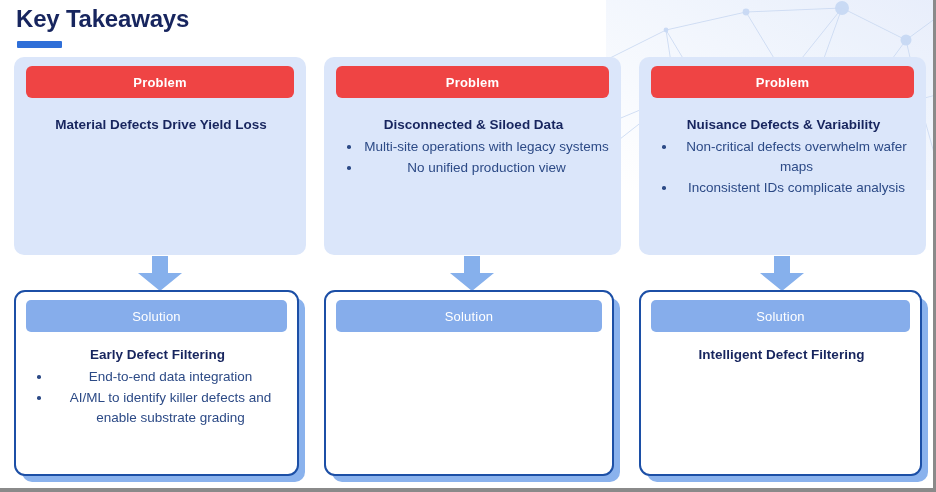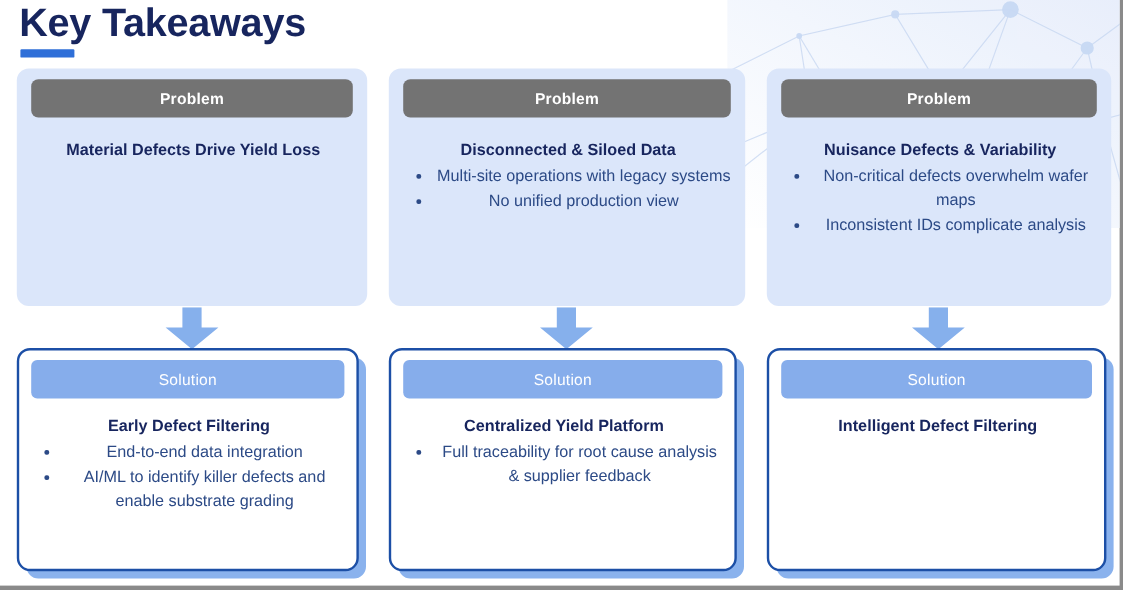--- a/index.html
+++ b/index.html
@@ -21,40 +21,40 @@
   
   #network-bg{
     position:absolute;top:0;right:0;
     width:330px;height:190px;
     pointer-events:none;
     opacity:.95;
   }
   
   #page-title{
     position:absolute;left:16px;top:2px;
-    font-size:33px;font-weight:bold;
+    font-size:24px;font-weight:bold;
     color:#17255e;
     letter-spacing:-.2px;
     line-height:34px;
   }
   #title-underline{
     position:absolute;left:17px;top:41px;
     width:45px;height:7px;background:#2f6fd8;border-radius:1px;
   }
   
   .problem-card{
     position:absolute;
     top:57px;height:198px;
     background:#dbe6fa;
     border-radius:10px;
     box-sizing:border-box;
   }
   .problem-head{
     position:absolute;left:12px;right:12px;top:9px;height:32px;
-    background:#737373;
+    background:#ef4444;
     border-radius:6px;
     display:flex;align-items:center;justify-content:center;
     color:#ffffff;font-size:13px;font-weight:bold;
     letter-spacing:.2px;
   }
   .card-body{
     position:absolute;left:14px;right:12px;top:59px;text-align:center;
   }
   .card-heading{
     font-size:13.5px;font-weight:bold;color:#17255e;
@@ -177,26 +177,20 @@
         <li>Multi-site operations with legacy systems</li>
         <li>No unified production view</li>
       </ul>
     </div>
   </div>
   <svg class="flow-arrow" style="left:449px;" viewBox="0 0 46 36" xmlns="http://www.w3.org/2000/svg">
     <path d="M15,0 H31 V17 H45 L23,35 L1,17 H15 Z" fill="#86b0ec"></path>
   </svg>
   <div class="solution-card" style="left:324px;width:290px;">
     <div class="solution-head">Solution</div>
-    <div class="card-body">
-      <div class="card-heading">Centralized Yield Platform</div>
-      <ul class="bullets">
-        <li>Full traceability for root cause analysis &amp; supplier feedback</li>
-      </ul>
-    </div>
   </div>
 
   <div class="problem-card" style="left:639px;width:287px;">
     <div class="problem-head">Problem</div>
     <div class="card-body">
       <div class="card-heading">Nuisance Defects &amp; Variability</div>
       <ul class="bullets">
         <li>Non-critical defects overwhelm wafer maps</li>
         <li>Inconsistent IDs complicate analysis</li>
       </ul>

